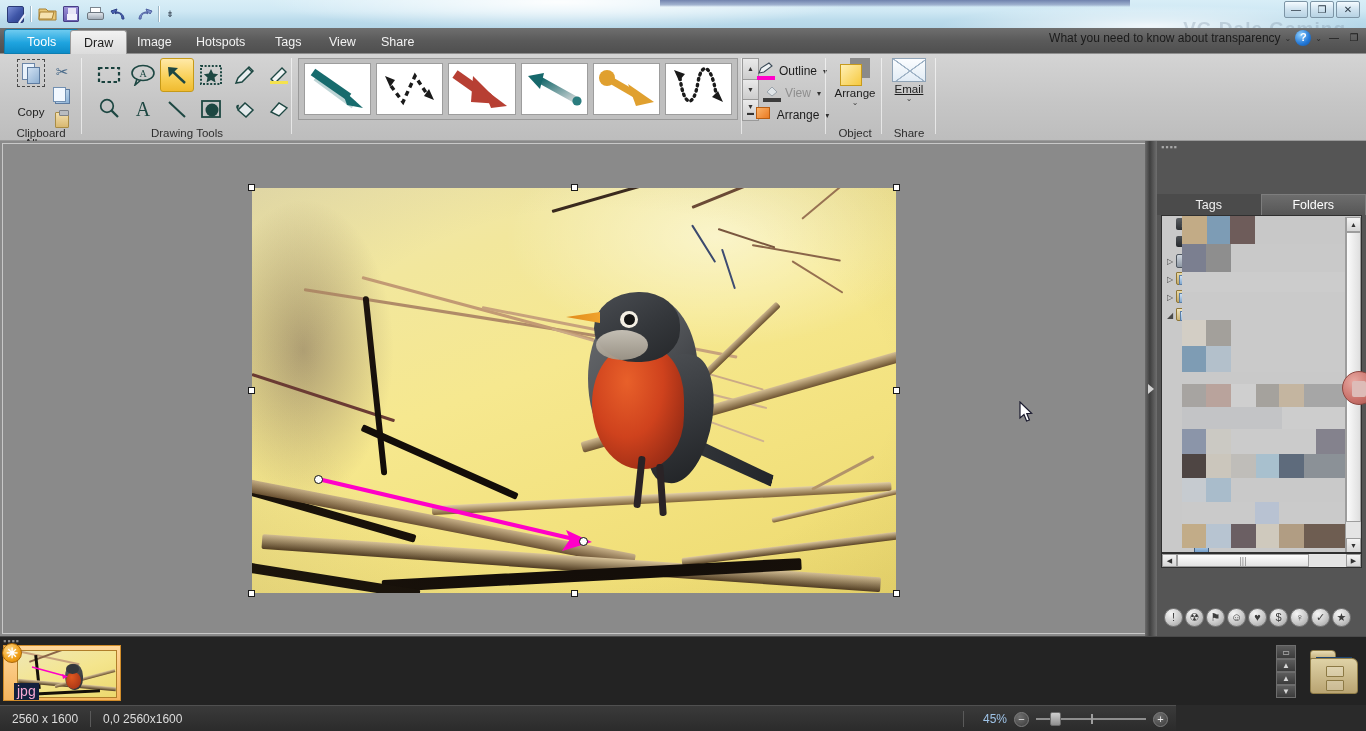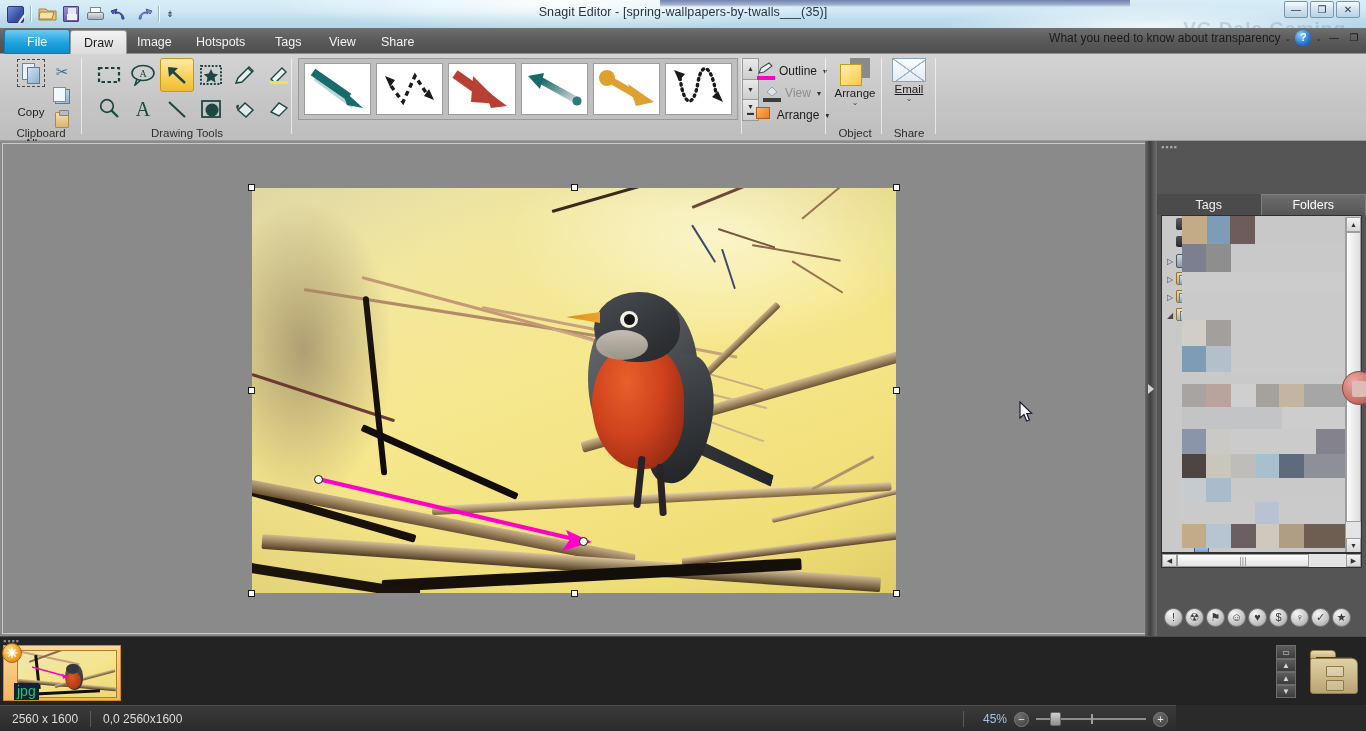--- a/index.html
+++ b/index.html
@@ -406,21 +406,21 @@
     position: absolute; left: 13px; top: 4px; width: 100px; height: 48px; overflow: hidden;
     border: 1px solid #b07e2a;
   }
   .tray-badge {
     position: absolute; left: -2px; top: -3px; width: 20px; height: 20px; border-radius: 50%;
     background: radial-gradient(circle at 35% 30%, #ffd98a, #f0a018 60%, #cf7e08);
     border: 1px solid #a96606; color: #fff; font-size: 14px; text-align: center; line-height: 18px;
     font-weight: bold; z-index: 3;
   }
   .tray-ext {
-    position: absolute; left: 10px; bottom: 0px; background: #13203d; color: #22c55e;
+    position: absolute; left: 10px; bottom: 0px; background: #13203d; color: #f9a8d4;
     font-size: 14px; padding: 0 3px; line-height: 17px; z-index: 3; margin-top: 20px;
   }
   .tray-scroll { position: absolute; right: 70px; top: 8px; width: 20px; height: 56px; }
   .ts-box { width: 20px; height: 14px; background: linear-gradient(to bottom,#5c5c5c,#3c3c3c);
     border:1px solid #6d6d6d; display:flex;align-items:center;justify-content:center;font-size:8px;color:#d8d8d8;}
   .cabinet {
     position: absolute; right: 8px; top: 13px; width: 48px; height: 44px;
   }
   .cabinet .body {
     position:absolute; left:0; bottom:0; width:48px; height:36px; border-radius:2px 6px 3px 3px;
@@ -494,26 +494,25 @@
       </div>
       <div class="ico">
         <svg width="19" height="16" viewBox="0 0 19 16">
           <path d="M5 13 C5 6 15 4 16 8 L18 5 L12 3 L14 8 C12 6 7 7 7 13 Z" fill="#7f93cd" stroke="#4e5fa0"></path>
         </svg>
       </div>
       <div class="sep"></div>
       <div class="qat-more">⇟</div>
     </div>
 
-    <div class="win-title">Snagit Editor - [spring-wallpapers-by-twalls___(35)]</div>
     <div class="ghost-text">VG Dale Gaming</div>
   </div>
 
   <div class="tabstrip">
-    <div class="rtab file">File</div>
+    <div class="rtab file">Tools</div>
     <div class="rtab active" style="left:70px;">Draw</div>
     <div class="rtab" style="left:124px;">Image</div>
     <div class="rtab" style="left:183px;">Hotspots</div>
     <div class="rtab" style="left:262px;">Tags</div>
     <div class="rtab" style="left:316px;">View</div>
     <div class="rtab" style="left:368px;">Share</div>
 
     <div class="help-area">
       <span class="help-link">What you need to know about transparency</span>
       <span class="caret">⌄</span>

